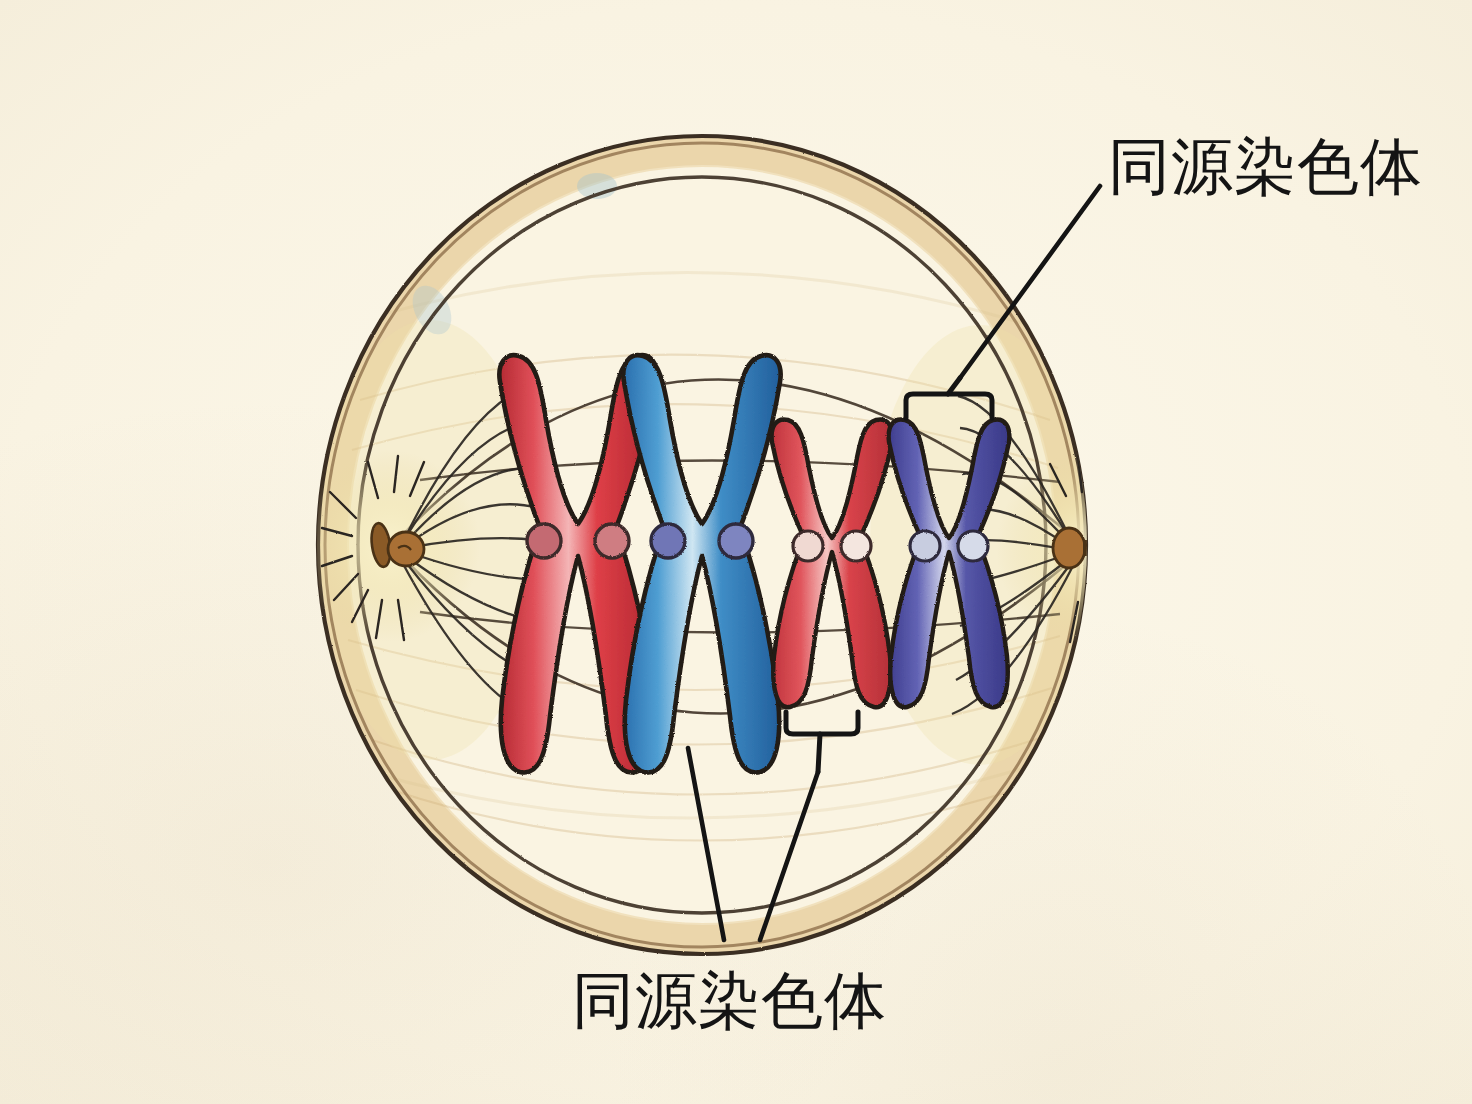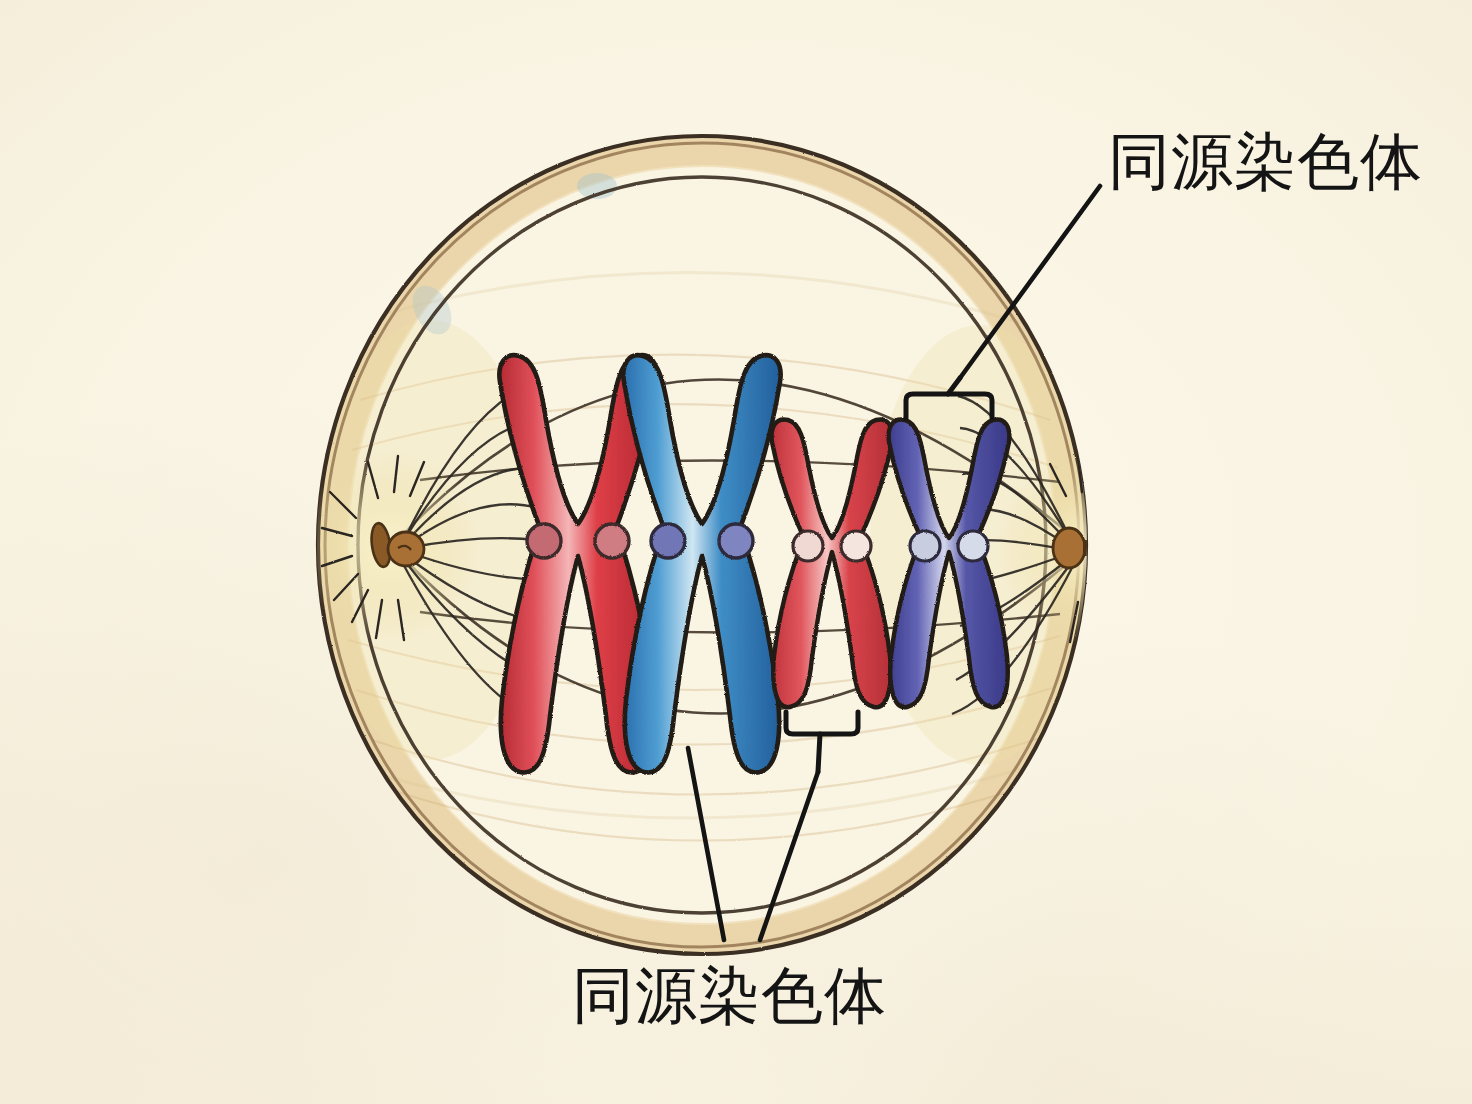--- a/index.html
+++ b/index.html
@@ -36,21 +36,21 @@
     width: 1472px;
     height: 1104px;
   }
   .label {
     position: absolute;
     color: #141414;
     font-size: 62px;
     line-height: 1;
     letter-spacing: 1px;
     white-space: nowrap;
-    font-family: Liberation Mono, monospace;
+    font-family: Liberation Sans, sans-serif;
   }
   #label-top { left: 1108px; top: 136px; }
   #label-bottom { left: 572px; top: 970px; }
 </style>
 </head>
 <body>
 
 <div id="stage">
 
   <div id="paper"></div>

